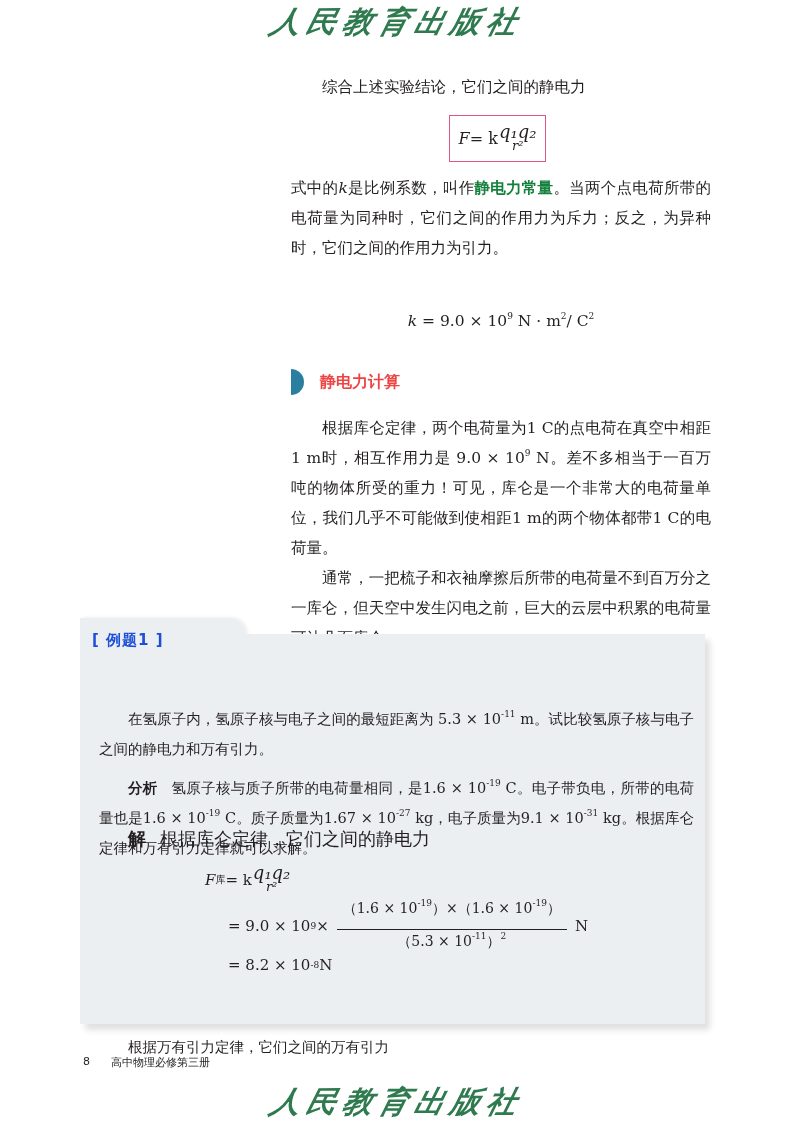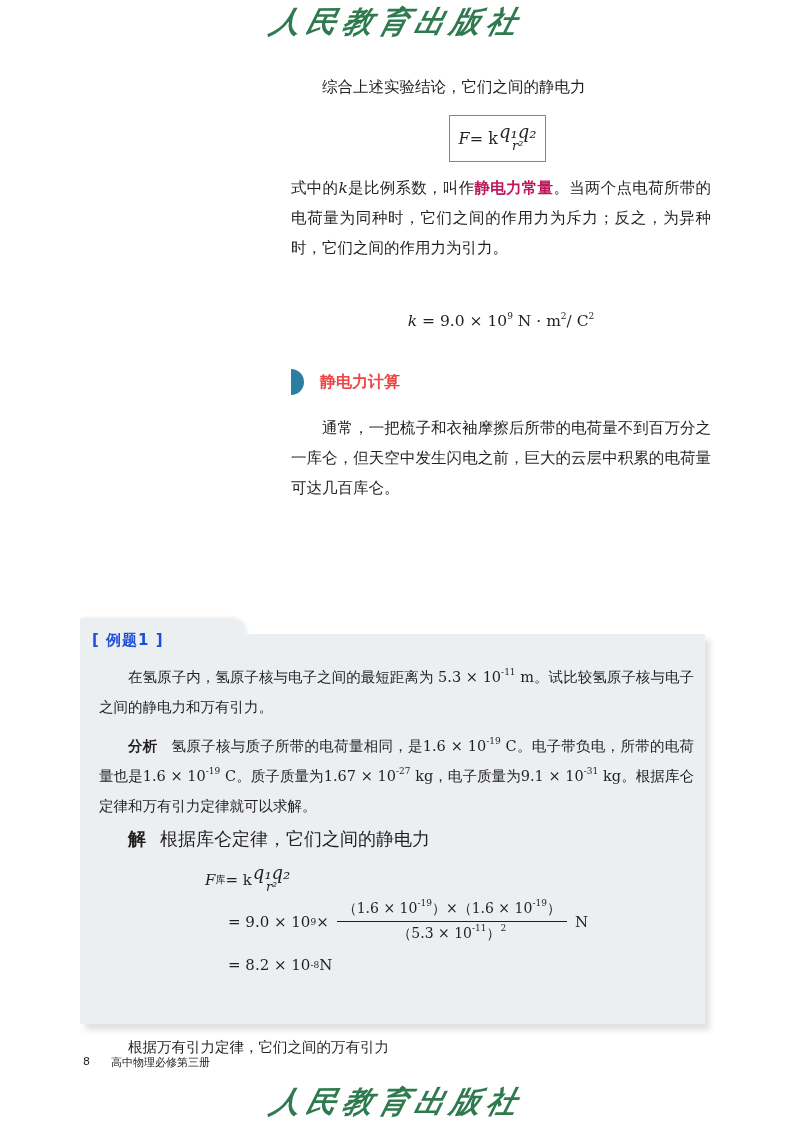--- a/index.html
+++ b/index.html
@@ -11,21 +11,21 @@
     font-family: "DejaVu Serif", serif; font-style: italic; font-weight: bold;
     color: #2f7a4e; font-size: 30px; letter-spacing: 6px;
     transform: skewX(-14deg);
   }
   .logo-top { top: 2px; }
   .logo-bottom { top: 1082px; }
 
   .main-col { position: absolute; left: 291px; width: 420px; font-size: 15.5px; line-height: 30px; }
   .para { text-indent: 2em; text-align: justify; }
   .para.noindent { text-indent: 0; }
-  .term { color: #be185d; font-weight: bold; font-family: Liberation Serif, serif; }
+  .term { color: #15803d; font-weight: bold; font-family: Liberation Serif, serif; }
   .ivar { font-style: italic; }
   sup { font-size: 9px; vertical-align: 7px; line-height: 0; }
 
   .formula-box {
     position: absolute; left: 449px; top: 115px; width: 97px; height: 47px;
     border: 1.5px solid #e0558a; background: #fff;
     display: flex; align-items: center; justify-content: center;
     font-size: 16px;
   }
   .frac { display: inline-flex; flex-direction: column; align-items: center; vertical-align: middle; margin-left: 1px; }
@@ -50,33 +50,33 @@
     box-shadow: 3px -1px 3px rgba(0,0,0,0.06);
   }
   .example-box {
     position: absolute; left: 80px; top: 634px; width: 625px; height: 390px;
     background: #eceff2; box-shadow: 5px 6px 6px rgba(0,0,0,0.12);
   }
   .example-label {
     position: absolute; left: 92px; top: 631px; font-family: "DejaVu Sans", sans-serif;
     font-weight: bold; font-size: 15px; color: #1d4ed8; letter-spacing: 1px;
   }
-  .ex-text { position: absolute; left: 99px; width: 595px; font-size: 14.5px; line-height: 30px; text-align: justify; }
+  .ex-text { position: absolute; left: 99px; width: 595px; font-size: 14.5px; line-height: 30px; text-align: justify; margin-top: 42px; }
   .ex-problem { top: 662px; text-indent: 2em; }
   .ex-analysis { top: 731px; text-indent: 2em; font-family: "DejaVu Serif", serif; }
   .bold-label { font-family: "DejaVu Sans", sans-serif; font-weight: bold; margin-right: 14px; }
   .ex-solution-line { position: absolute; left: 128px; top: 827px; font-size: 18px; }
 
   .eq-line { position: absolute; font-size: 15px; display: flex; align-items: center; }
   .eq1 { left: 205px; top: 866px; }
   .eq2 { left: 228px; top: 900px; }
   .eq3 { left: 228px; top: 956px; }
   .f-sub { font-size: 10px; font-family: "DejaVu Sans", sans-serif; vertical-align: -4px; }
   .big-frac { display: inline-flex; flex-direction: column; align-items: center; margin: 0 8px; }
-  .big-frac .num { border-bottom: 1px solid #231f20; padding: 0 6px 3px; font-size: 14px; }
+  .big-frac .num { border-bottom: 1px solid #231f20; padding: 0 6px 11px; font-size: 14px; }
   .big-frac .den { padding-top: 3px; font-size: 14px; }
   .ex-last { position: absolute; left: 128px; top: 990px; font-size: 14.5px; margin-top: 48px; }
 
   .footer { position: absolute; top: 1055px; left: 83px; font-family: "DejaVu Sans", sans-serif; font-size: 11px; color: #231f20; display: flex; }
   .footer .page-num { width: 28px; }
 </style>
 </head>
 <body>
 
 <div class="publisher-logo logo-top">人民教育出版社</div>
@@ -103,20 +103,23 @@
 <div class="k-value">
   <span class="ivar">k</span><span> = 9.0 × 10</span><sup>9</sup><span> N · m</span><sup>2</sup><span>/ C</span><sup>2</sup>
 </div>
 
 <div class="section-heading">
   <div class="section-marker"></div>
   <div class="section-title">静电力计算</div>
 </div>
 
 <div class="main-col" style="top:413px;">
+  <p class="para">
+    <span>根据库仑定律，两个电荷量为1 C的点电荷在真空中相距1 m时，相互作用力是 9.0 × 10</span><sup>9</sup><span> N。差不多相当于一百万吨的物体所受的重力！可见，库仑是一个非常大的电荷量单位，我们几乎不可能做到使相距1 m的两个物体都带1 C的电荷量。</span>
+  </p>
   <p class="para">通常，一把梳子和衣袖摩擦后所带的电荷量不到百万分之一库仑，但天空中发生闪电之前，巨大的云层中积累的电荷量可达几百库仑。</p>
 </div>
 
 <div class="example-tab"></div>
 <div class="example-box"></div>
 <div class="example-label">[ 例题1 ]</div>
 
 <p class="ex-text ex-problem">
   <span>在氢原子内，氢原子核与电子之间的最短距离为 5.3 × 10</span><sup>-11</sup><span> m。试比较氢原子核与电子之间的静电力和万有引力。</span>
 </p>

